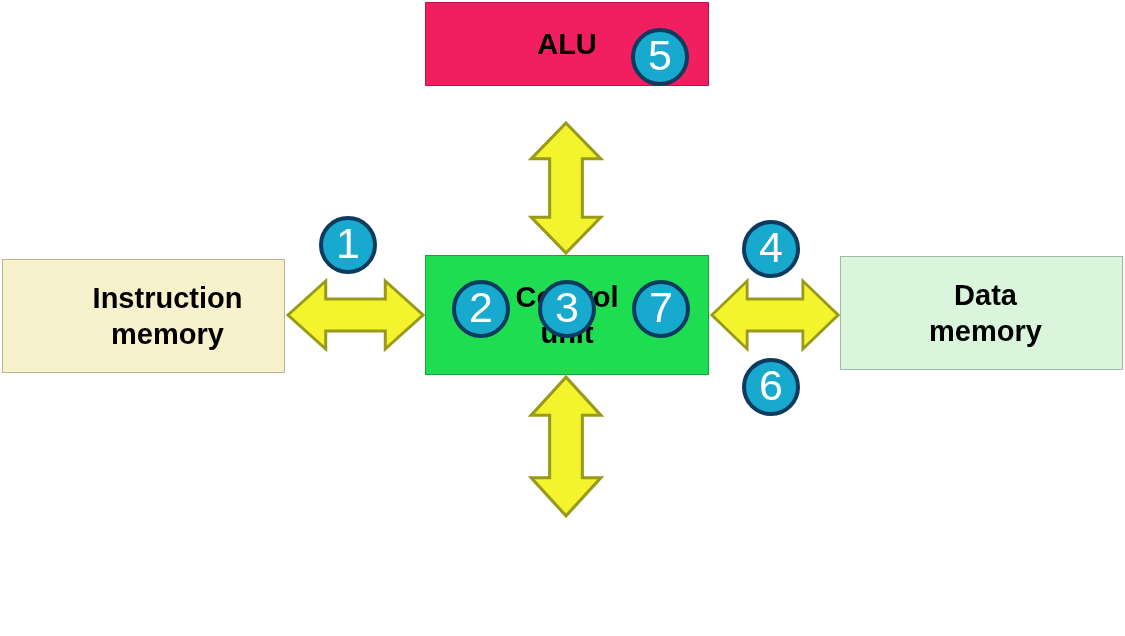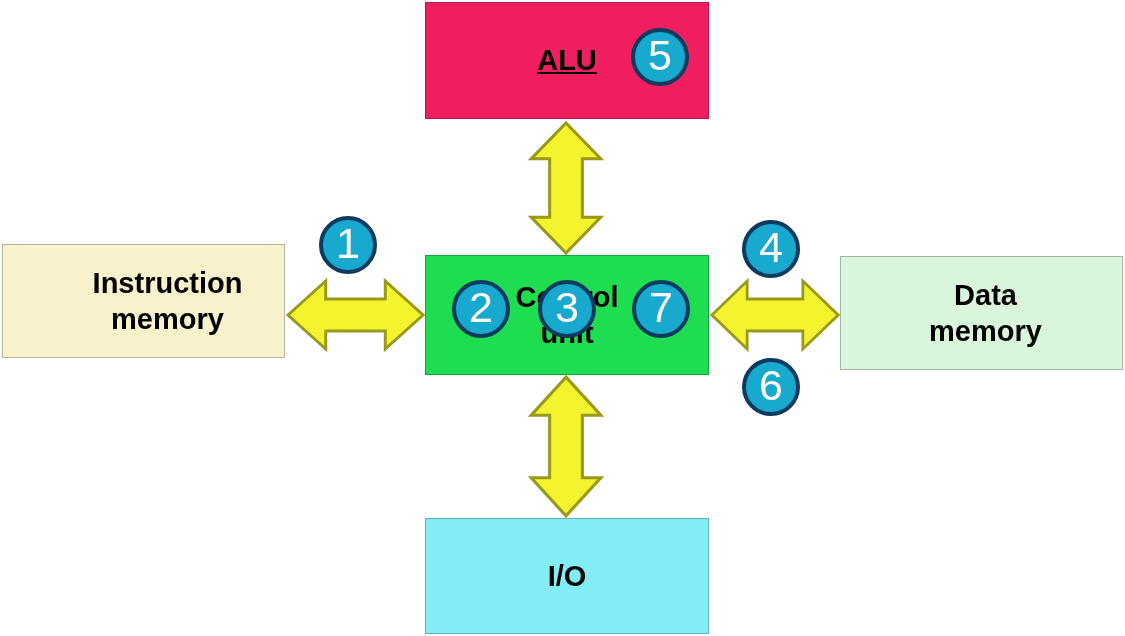--- a/index.html
+++ b/index.html
@@ -24,23 +24,23 @@
     justify-content: center;
     text-align: center;
     font-weight: bold;
     font-size: 29px;
     line-height: 1.25;
     color: #000000;
     white-space: pre-line;
     box-sizing: border-box;
     border: 1px solid rgba(0,0,0,0.25);
   }
-  .node-alu         { left: 425px; top: 2px;   width: 284px; height: 117px; background: #f21f60; text-decoration: underline; }
+  .node-alu         { left: 425px; top: 2px;   width: 284px; height: 84px; background: #f21f60; }
   .node-control     { left: 425px; top: 255px; width: 284px; height: 120px; background: #1edd51; }
-  .node-instruction { left: 2px;   top: 244px; width: 283px; height: 114px; background: #f7f2cc; padding-left: 48px; }
+  .node-instruction { left: 2px;   top: 259px; width: 283px; height: 114px; background: #f7f2cc; padding-left: 48px; }
   .node-data        { left: 840px; top: 256px; width: 283px; height: 114px; background: #d9f6dd; padding-left: 8px; }
   .node-io          { left: 425px; top: 518px; width: 284px; height: 116px; background: #83edf6; }
 
   
   .arrow { position: absolute; }
   .arrow-left   { left: 286px; top: 270px; width: 139px; height: 90px; }
   .arrow-right  { left: 710px; top: 270px; width: 130px; height: 90px; }
   .arrow-top    { left: 520px; top: 121px; width: 92px;  height: 134px; }
   .arrow-bottom { left: 520px; top: 375px; width: 92px;  height: 143px; }
   .arrow svg { width: 100%; height: 100%; display: block; }
@@ -88,23 +88,20 @@
   <div class="node node-control">
     <span>Control
 unit</span>
   </div>
 
   <div class="node node-data">
     <span>Data
 memory</span>
   </div>
 
-  <div class="node node-io">
-    <span>I/O</span>
-  </div>
 
   <div class="arrow arrow-left">
     <svg viewBox="0 0 140 90" preserveAspectRatio="none">
       <polygon points="2,45 40,11 40,29 100,29 100,11 138,45 100,79 100,61 40,61 40,79" fill="#f4f42e" stroke="#99991a" stroke-width="3" stroke-linejoin="miter"></polygon>
     </svg>
   </div>
 
   <div class="arrow arrow-right">
     <svg viewBox="0 0 140 90" preserveAspectRatio="none">
       <polygon points="2,45 40,11 40,29 100,29 100,11 138,45 100,79 100,61 40,61 40,79" fill="#f4f42e" stroke="#99991a" stroke-width="3" stroke-linejoin="miter"></polygon>

